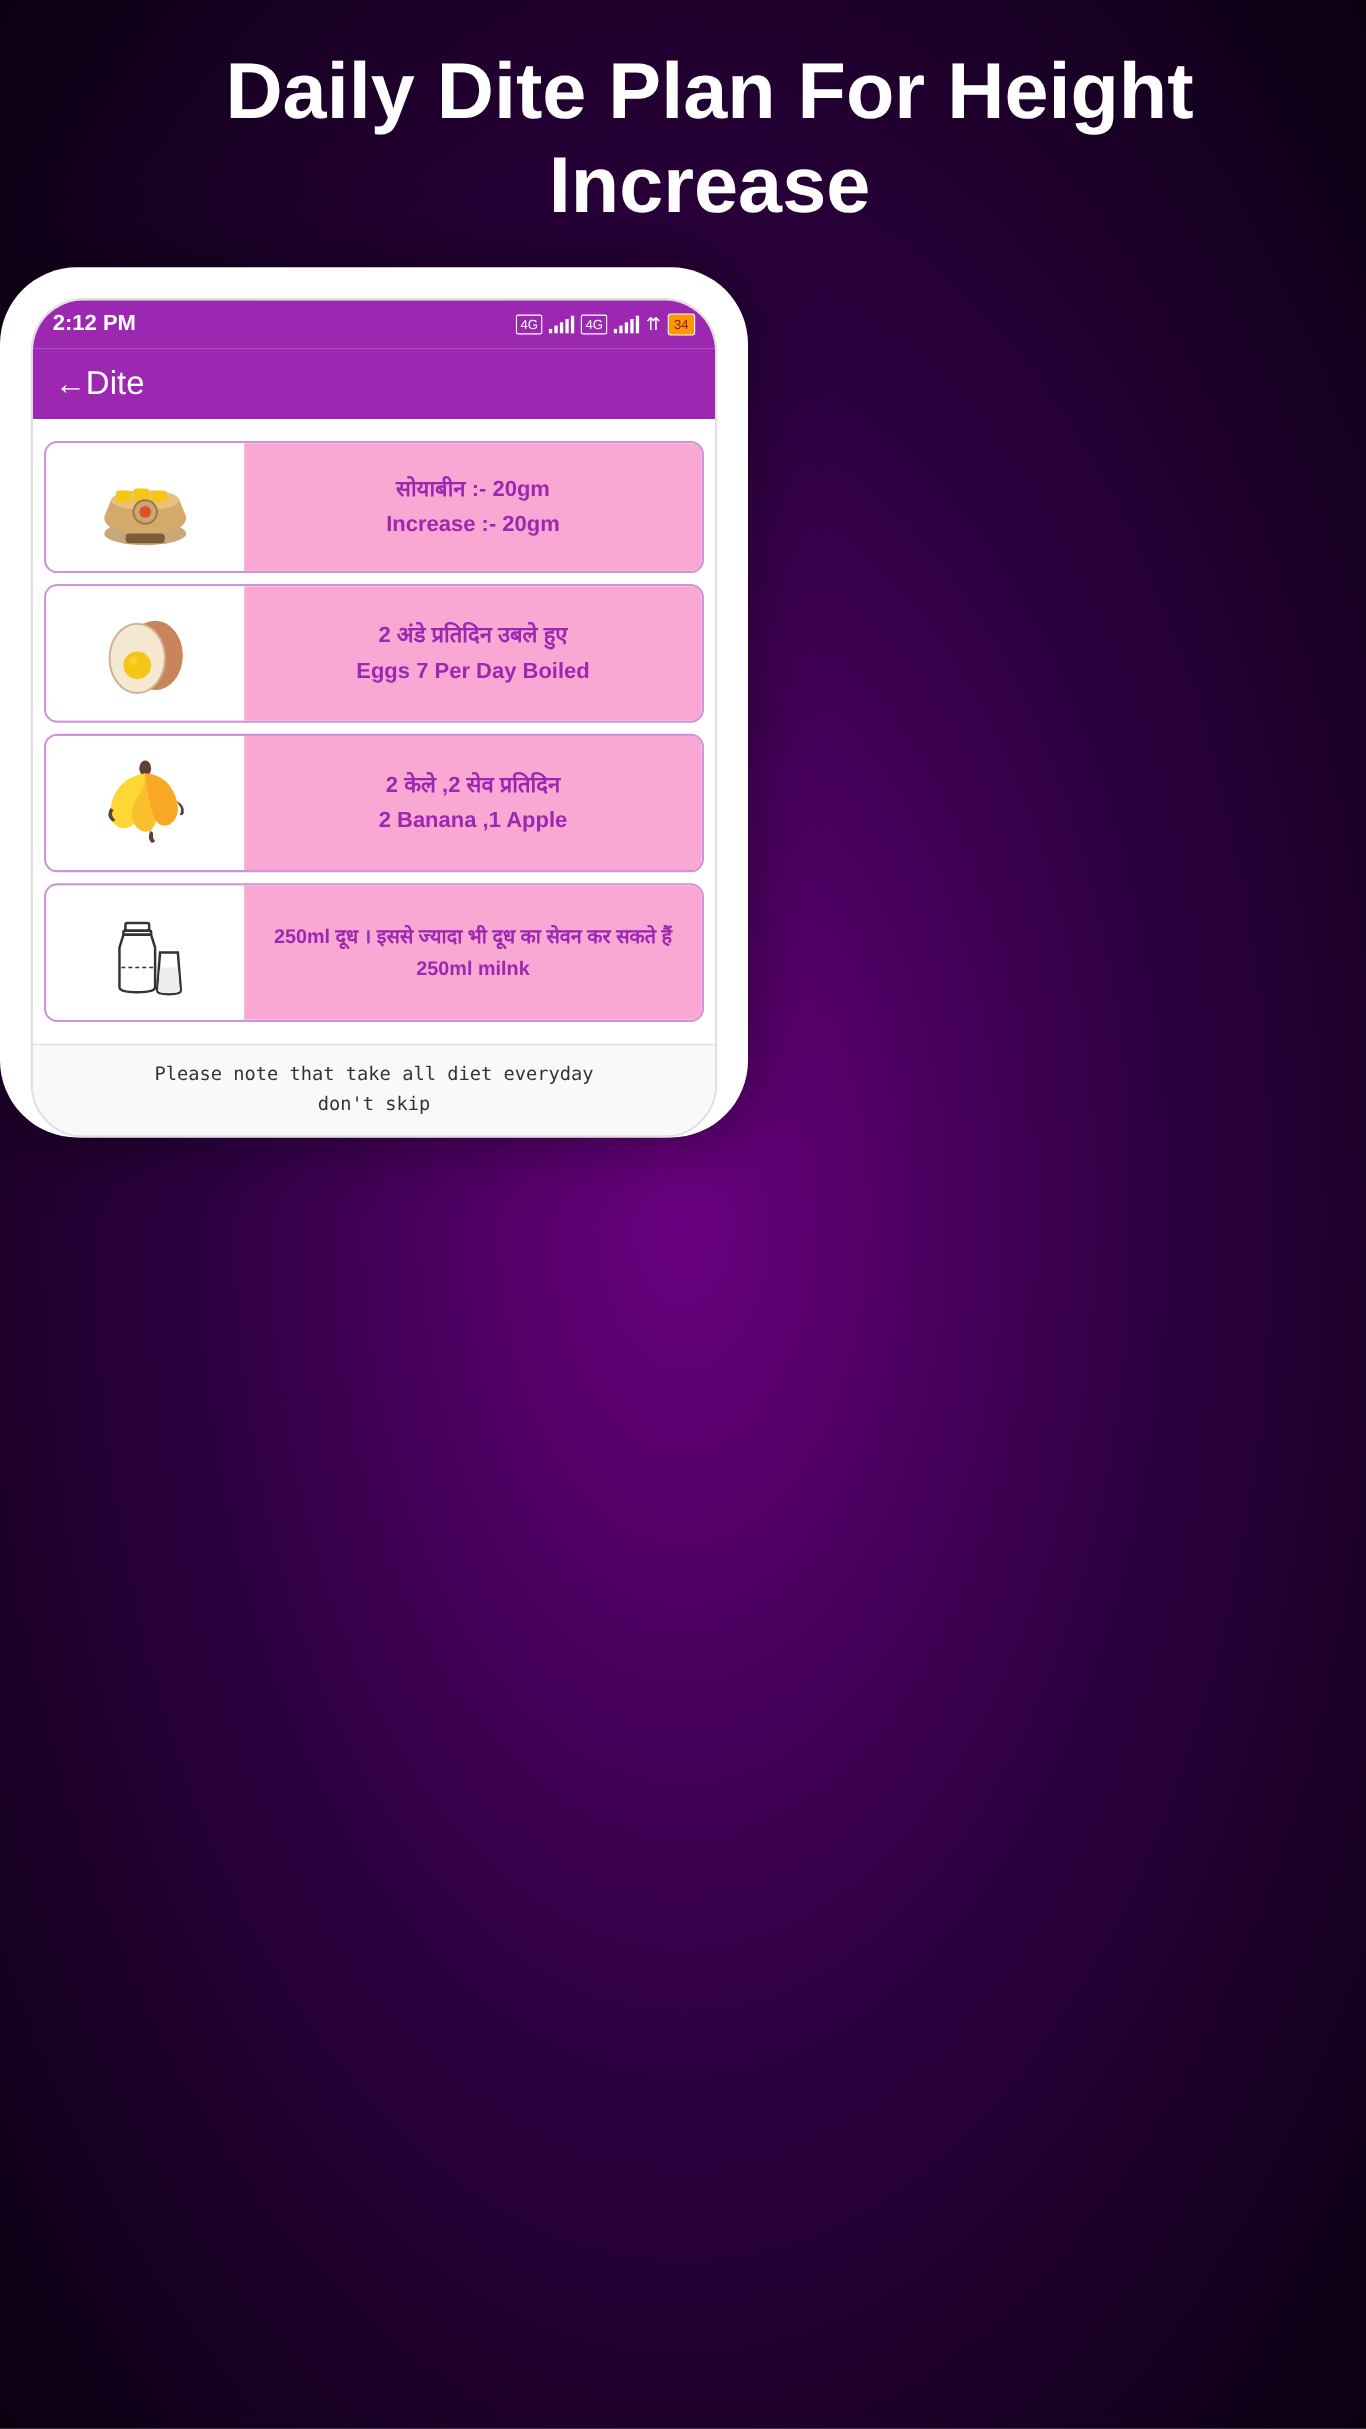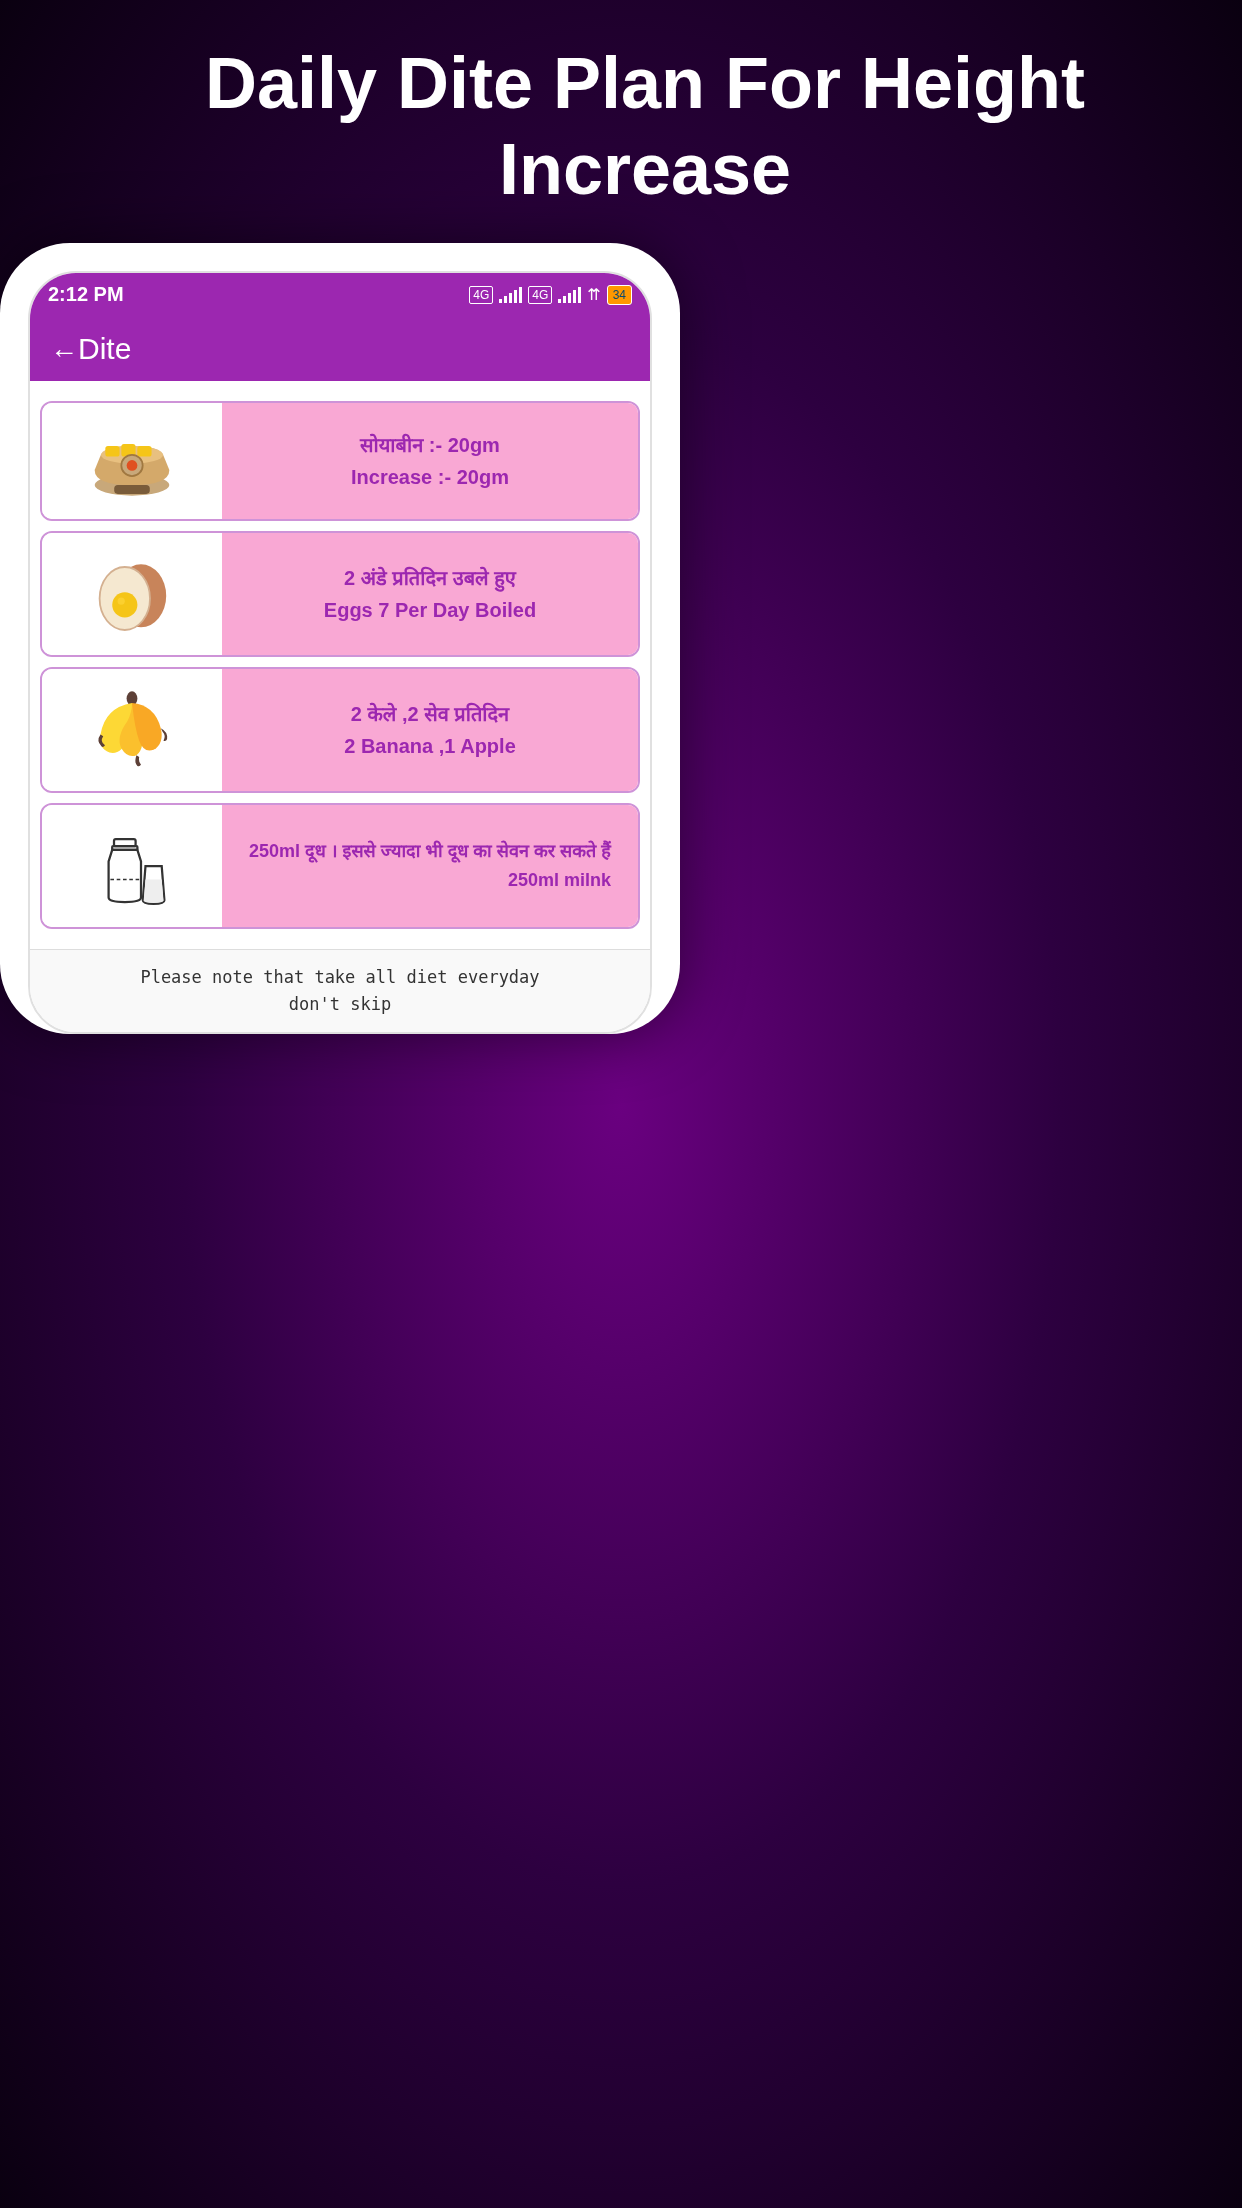--- a/index.html
+++ b/index.html
@@ -58,21 +58,21 @@
     }
 
     .status-icons {
       display: flex;
       align-items: center;
       gap: 6px;
     }
 
     .battery-icon {
       background: #ff9800;
-      color: #0c4a6e;
+      color: #7f1d1d;
       font-size: 12px;
       padding: 2px 5px;
       border-radius: 3px;
       border: 1px solid white;
     }
 
     
     .app-bar {
       background: #9c27b0;
       display: flex;
@@ -314,21 +314,21 @@
               <path d="M28 32 L24 45 L24 85 Q24 90 42 90 Q60 90 60 85 L60 45 L56 32 Z" fill="none" stroke="#333" stroke-width="2.5"></path>
 
               <line x1="26" y1="65" x2="58" y2="65" stroke="#333" stroke-width="1.5" stroke-dasharray="4,3"></line>
 
               <path d="M65 50 L62 88 Q62 92 74 92 Q86 92 86 88 L83 50 Z" fill="none" stroke="#333" stroke-width="2.5"></path>
 
               <path d="M65 65 L63 88 Q63 91 74 91 Q85 91 85 88 L83 65 Z" fill="#eee" stroke="none"></path>
             </svg>
           </div>
           <div class="card-text-area">
-            <div class="card-text" style="font-size:18px;text-align:right;">
+            <div class="card-text" style="font-size:18px;">
               <div>250ml दूध । इससे ज्यादा भी दूध का सेवन कर सकते हैं</div>
               <div>250ml milnk</div>
             </div>
           </div>
         </div>
 
       </div>
 
       <div class="bottom-note">
         <div>Please note that take all diet everyday</div>

